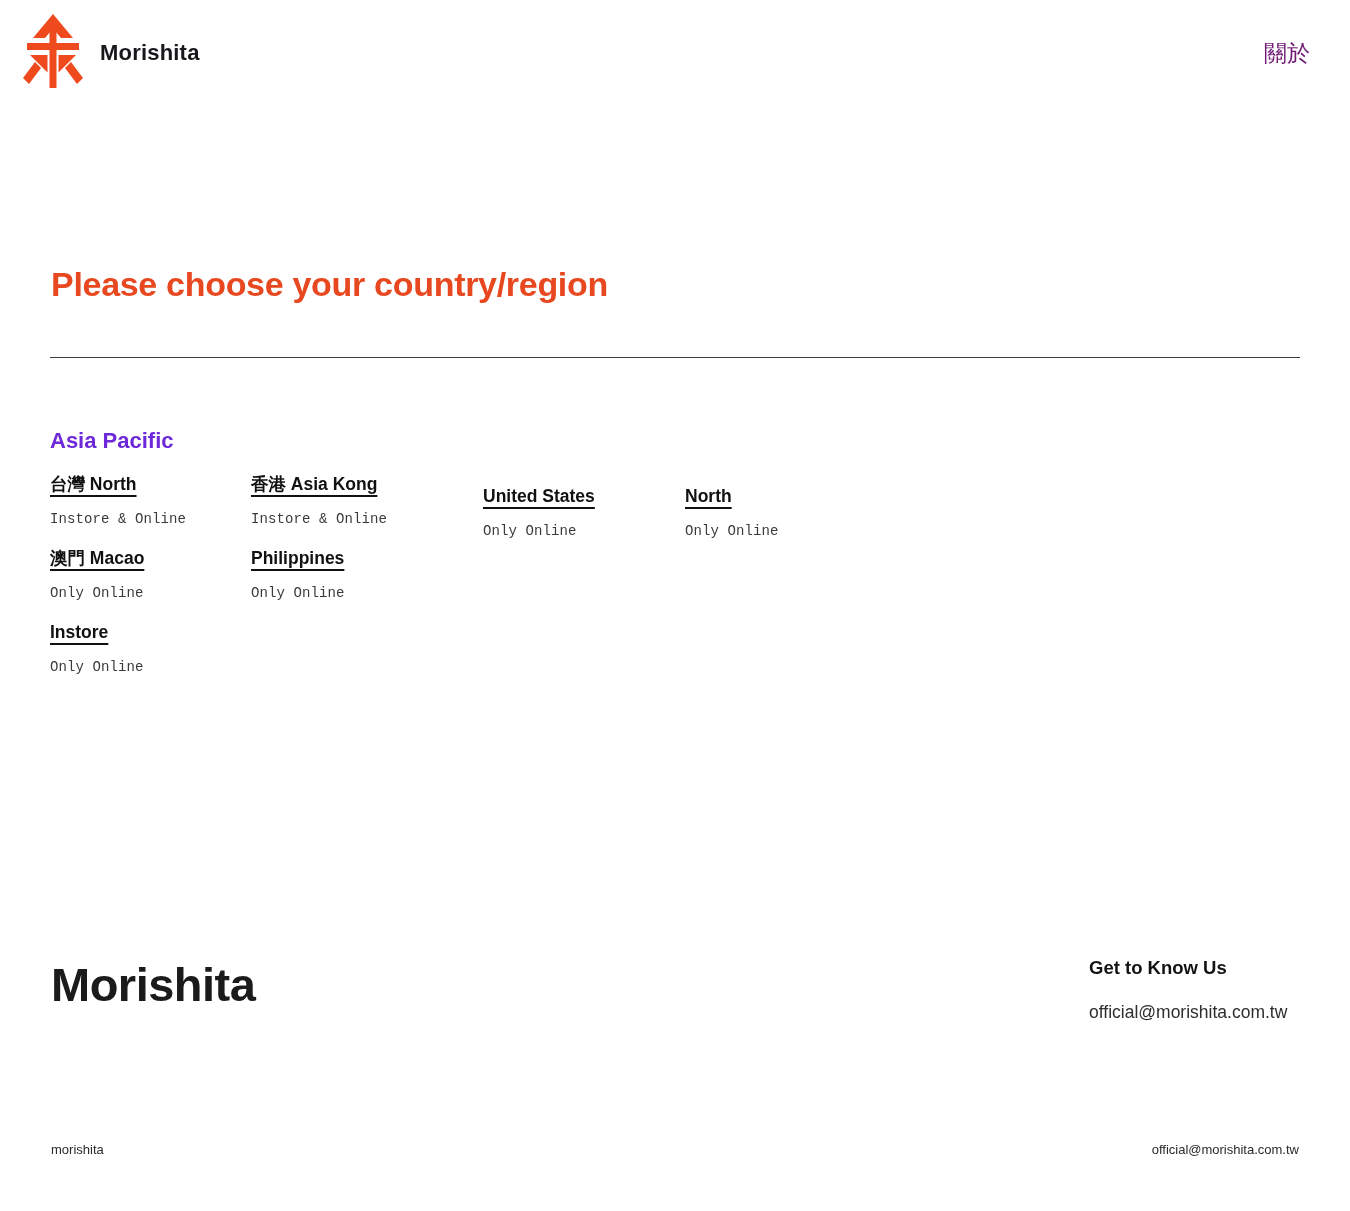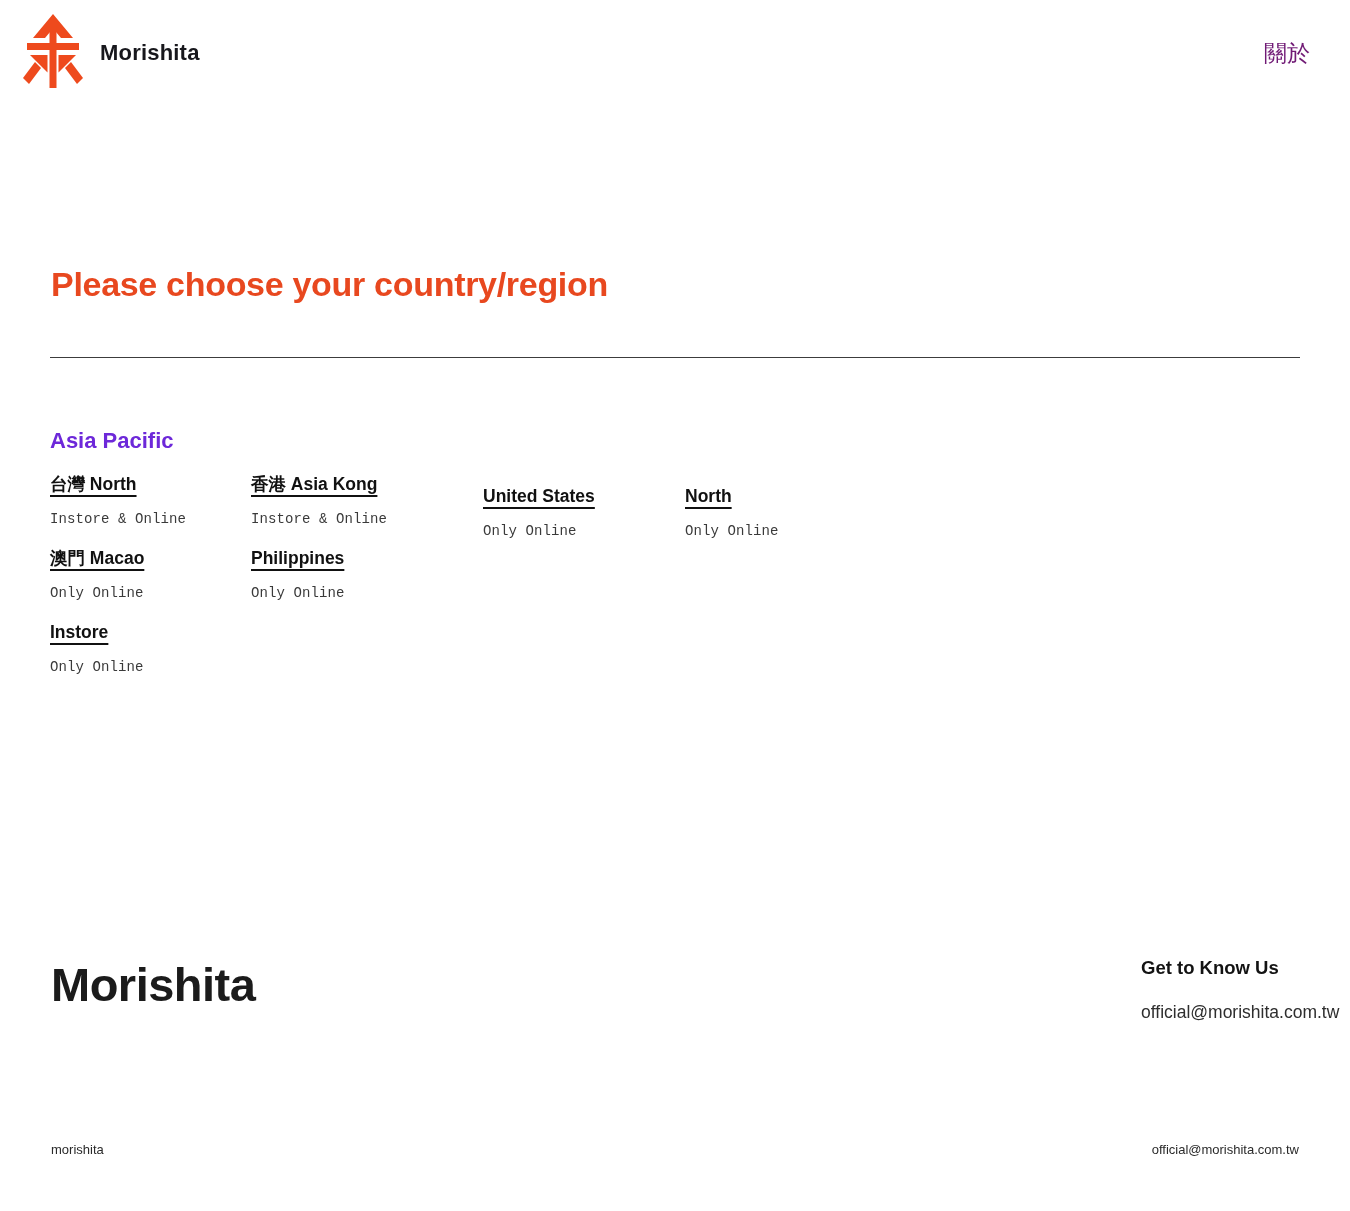--- a/index.html
+++ b/index.html
@@ -120,21 +120,21 @@
     position: absolute;
     left: 51px;
     top: 957px;
     font-size: 47px;
     font-weight: 700;
     letter-spacing: -0.5px;
     color: #1b1b1b;
   }
   .footer-contact {
     position: absolute;
-    left: 1141px;
+    left: 1089px;
     top: 957px;
   }
   .footer-contact-title {
     font-size: 18.5px;
     font-weight: 700;
     color: #131313;
   }
   .footer-email {
     display: inline-block;
     margin-top: 23px;

